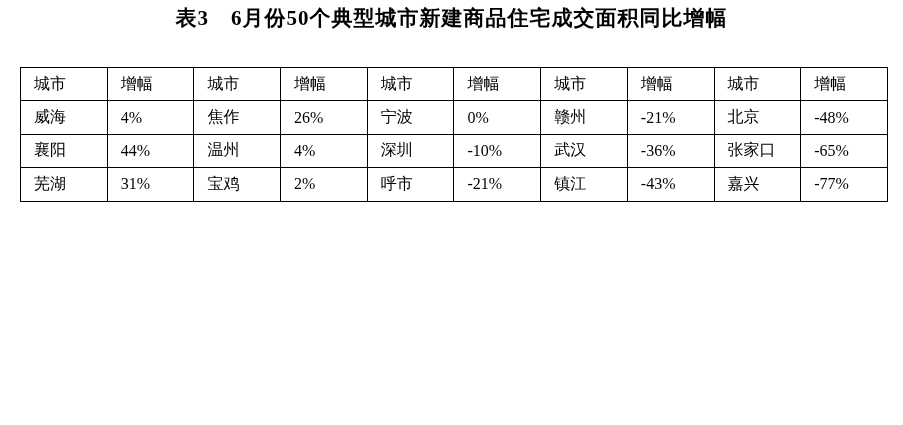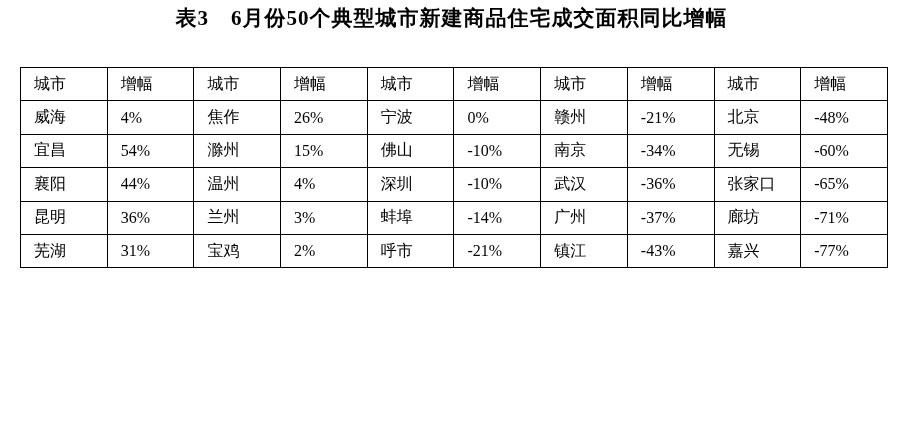--- a/index.html
+++ b/index.html
@@ -74,54 +74,30 @@
         <td>焦作</td>
         <td>26%</td>
         <td>宁波</td>
         <td>0%</td>
         <td>赣州</td>
         <td>-21%</td>
         <td>北京</td>
         <td>-48%</td>
       </tr>
       <tr>
-        <td>宜昌</td>
-        <td>54%</td>
-        <td>滁州</td>
-        <td>15%</td>
-        <td>佛山</td>
-        <td>-10%</td>
-        <td>南京</td>
-        <td>-34%</td>
-        <td>无锡</td>
-        <td>-60%</td>
-      </tr>
-      <tr>
         <td>襄阳</td>
         <td>44%</td>
         <td>温州</td>
         <td>4%</td>
         <td>深圳</td>
         <td>-10%</td>
         <td>武汉</td>
         <td>-36%</td>
         <td>张家口</td>
         <td>-65%</td>
-      </tr>
-      <tr>
-        <td>昆明</td>
-        <td>36%</td>
-        <td>兰州</td>
-        <td>3%</td>
-        <td>蚌埠</td>
-        <td>-14%</td>
-        <td>广州</td>
-        <td>-37%</td>
-        <td>廊坊</td>
-        <td>-71%</td>
       </tr>
       <tr>
         <td>芜湖</td>
         <td>31%</td>
         <td>宝鸡</td>
         <td>2%</td>
         <td>呼市</td>
         <td>-21%</td>
         <td>镇江</td>
         <td>-43%</td>

